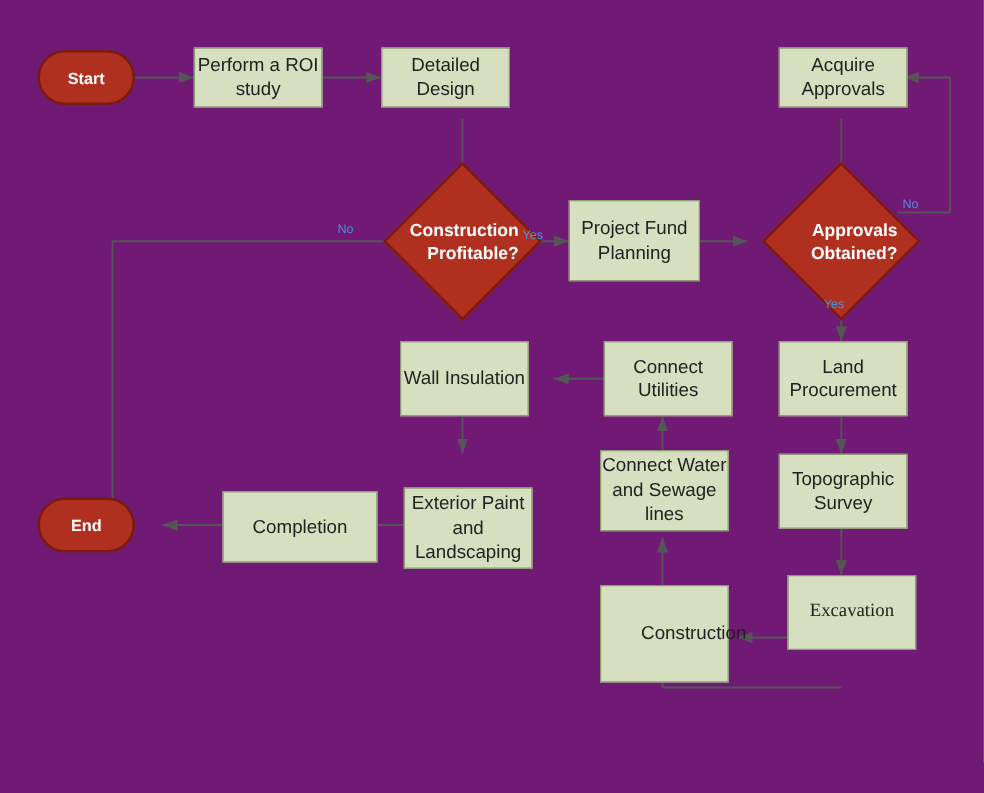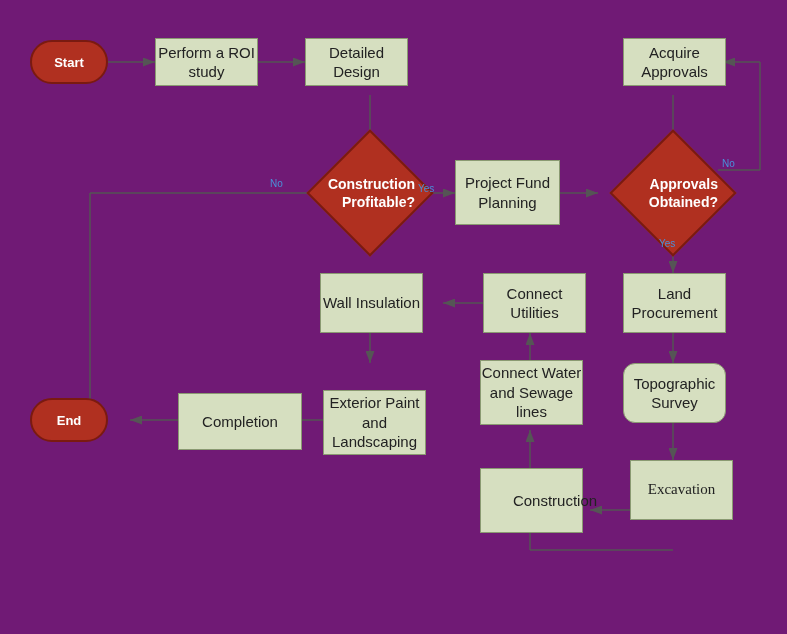--- a/index.html
+++ b/index.html
@@ -171,29 +171,29 @@
 
   <div class="node-diamond" style="left:628px; top:148px;">
     <div class="diamond-inner"></div>
     <div class="diamond-text">Approvals Obtained?</div>
   </div>
 
   <div class="node-box" style="left:623px; top:273px; width:103px; height:60px;">
     <span>Land Procurement</span>
   </div>
 
-  <div class="node-box" style="left:623px; top:363px; width:103px; height:60px;border-radius:12px;">
+  <div class="node-box" style="left:623px; top:363px; width:103px; height:60px;">
     <span>Topographic Survey</span>
   </div>
 
   <div class="node-box" style="left:630px; top:460px; width:103px; height:60px;font-family:Liberation Serif, serif;">
     <span>Excavation</span>
   </div>
 
-  <div class="node-box" style="left:480px; top:468px; width:103px; height:65px;padding-left:47px;">
+  <div class="node-box" style="left:480px; top:468px; width:103px; height:78px;padding-left:47px;">
     <span>Construction</span>
   </div>
 
   <div class="node-box" style="left:480px; top:360px; width:103px; height:65px;">
     <span>Connect Water and Sewage lines</span>
   </div>
 
   <div class="node-box" style="left:483px; top:273px; width:103px; height:60px;">
     <span>Connect Utilities</span>
   </div>

